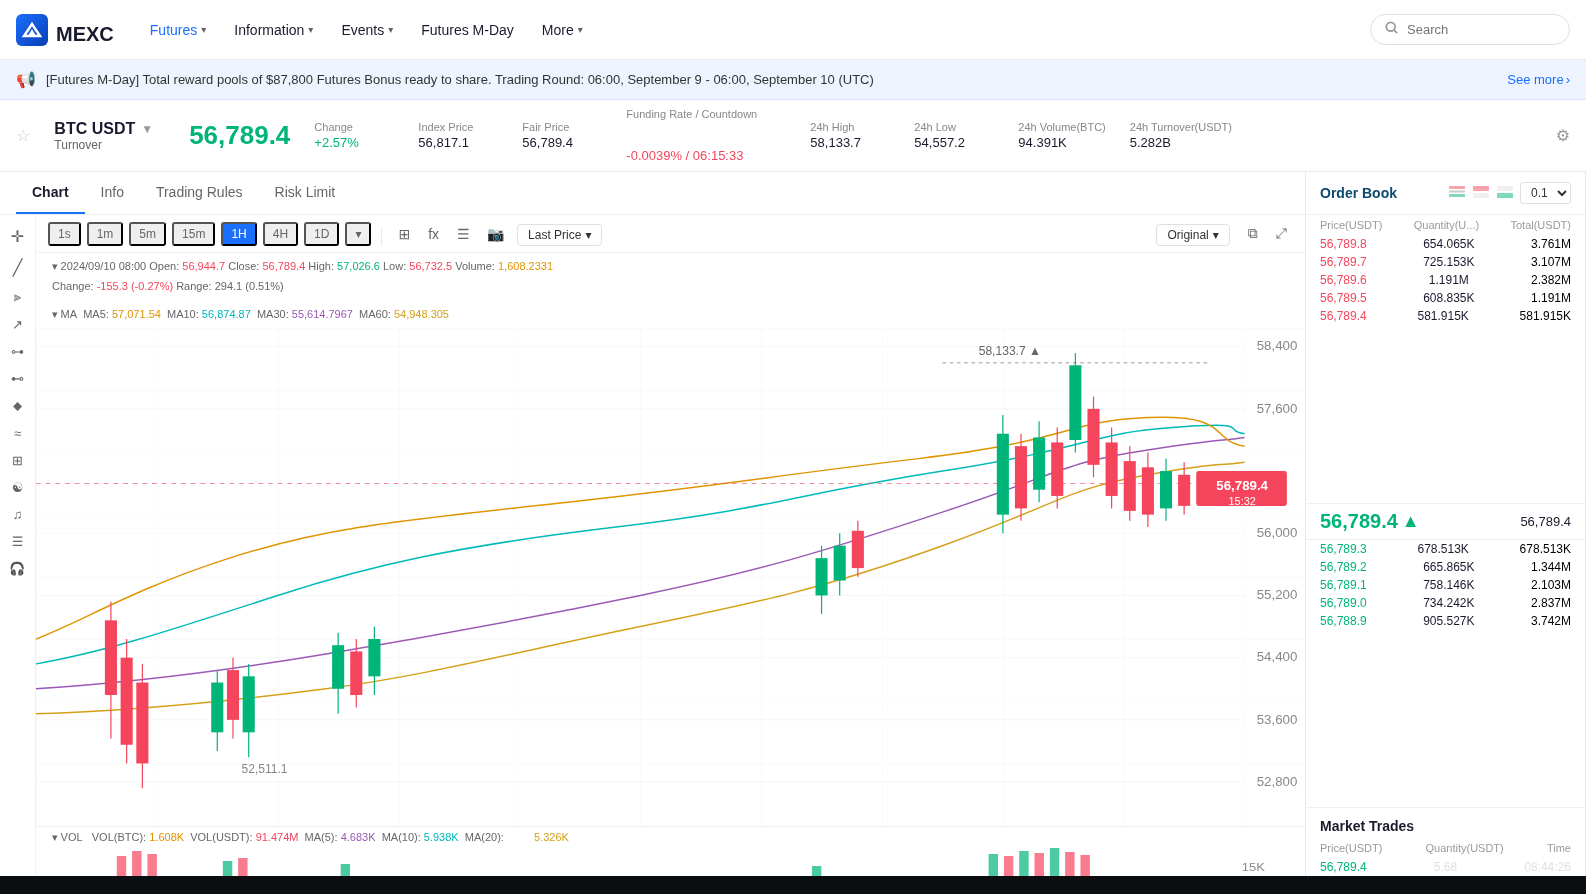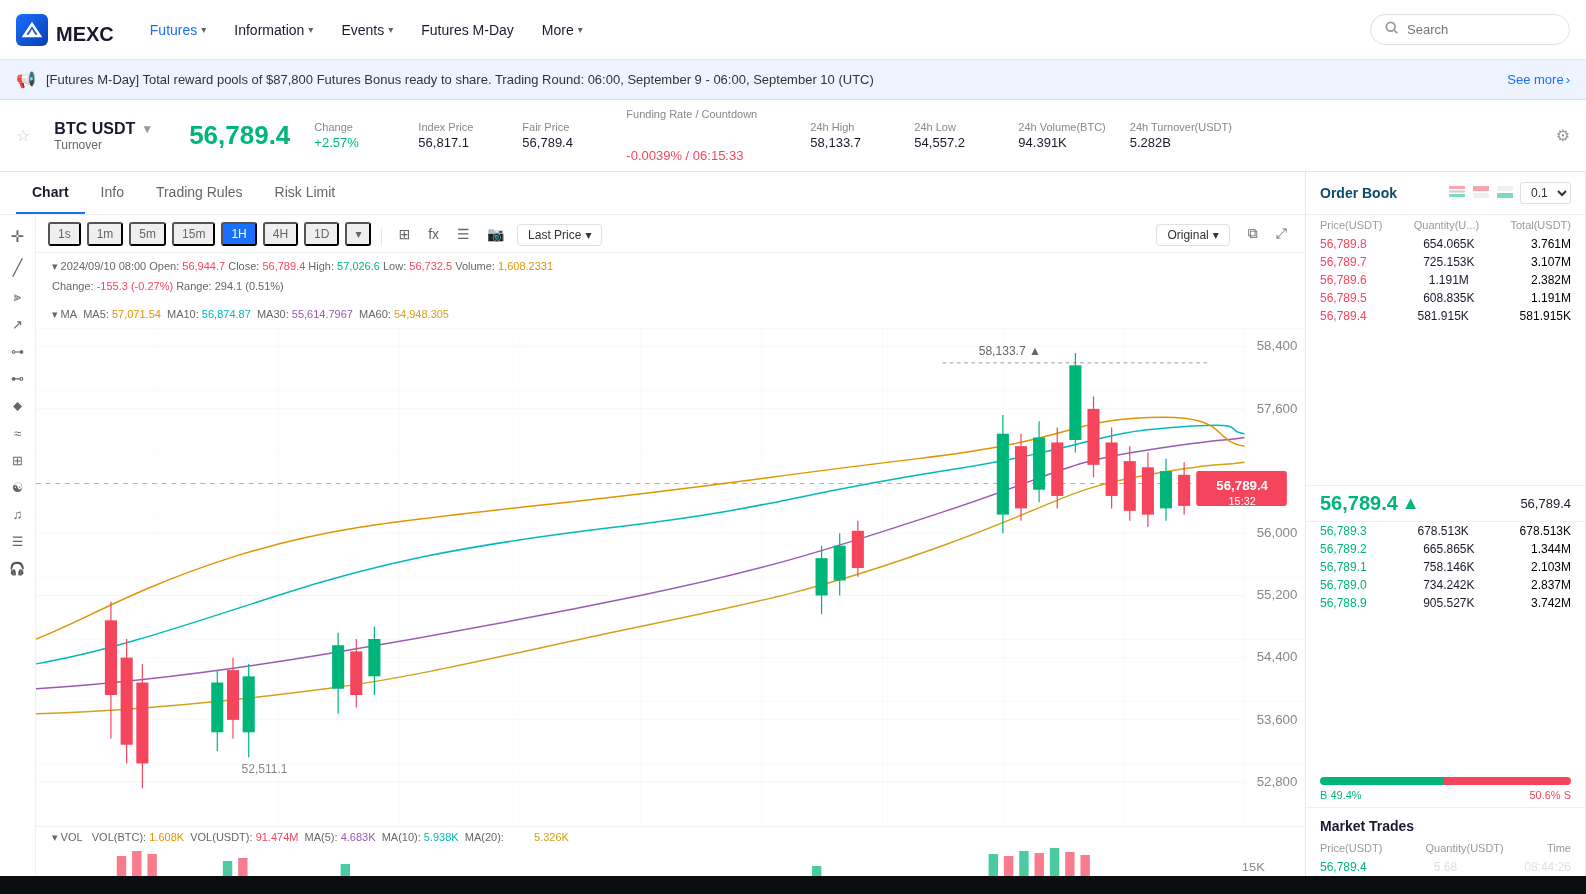--- a/index.html
+++ b/index.html
@@ -532,30 +532,20 @@
         <span class="qty">734.242K</span>
         <span class="total">2.837M</span>
       </div>
       <div class="ob-row bid">
         <span class="price">56,788.9</span>
         <span class="qty">905.527K</span>
         <span class="total">3.742M</span>
       </div>
     </div>
 
-    <div class="ob-depth">
-      <div class="ob-depth-bar">
-        <div class="ob-depth-buy" style="width:49.4%;"></div>
-        <div class="ob-depth-sell" style="width:50.6%;"></div>
-      </div>
-      <div class="ob-depth-labels">
-        <span class="b">B <span>49.4%</span></span>
-        <span class="s"><span>50.6%</span> S</span>
-      </div>
-    </div>
 
     <div class="ob-market-trades">Market Trades</div>
     <div class="ob-trade-cols">
       <span>Price(USDT)</span>
       <span>Quantity(USDT)</span>
       <span>Time</span>
     </div>
     <div class="ob-trade-row">
       <span class="price">56,789.4</span>
       <span>5.68</span>

